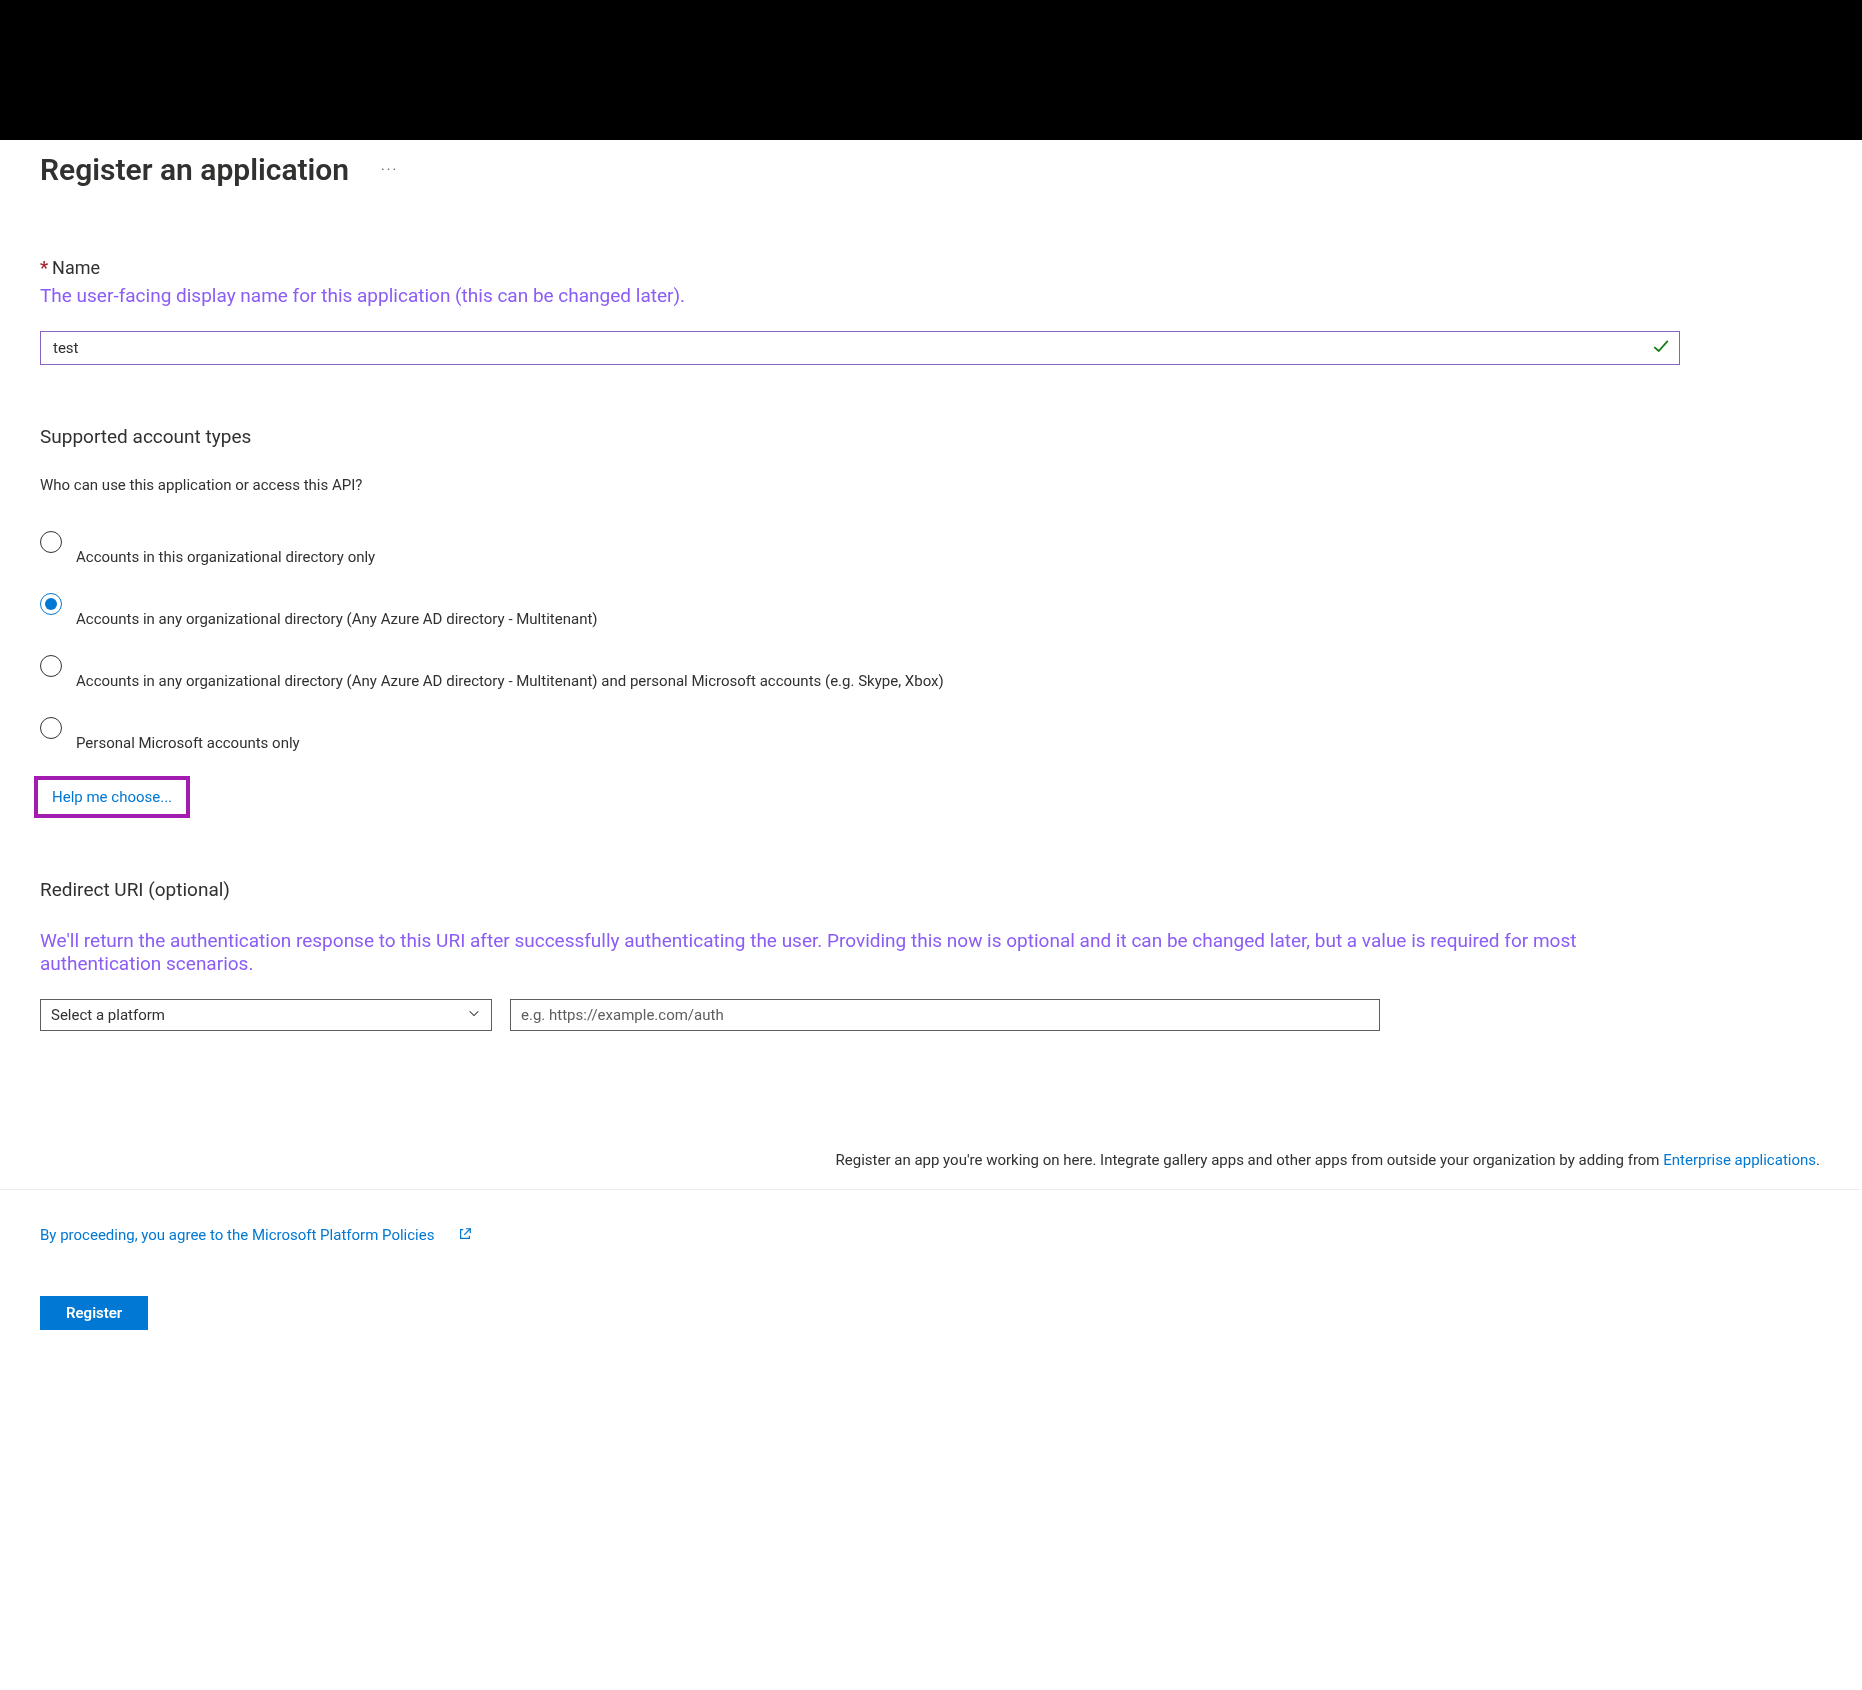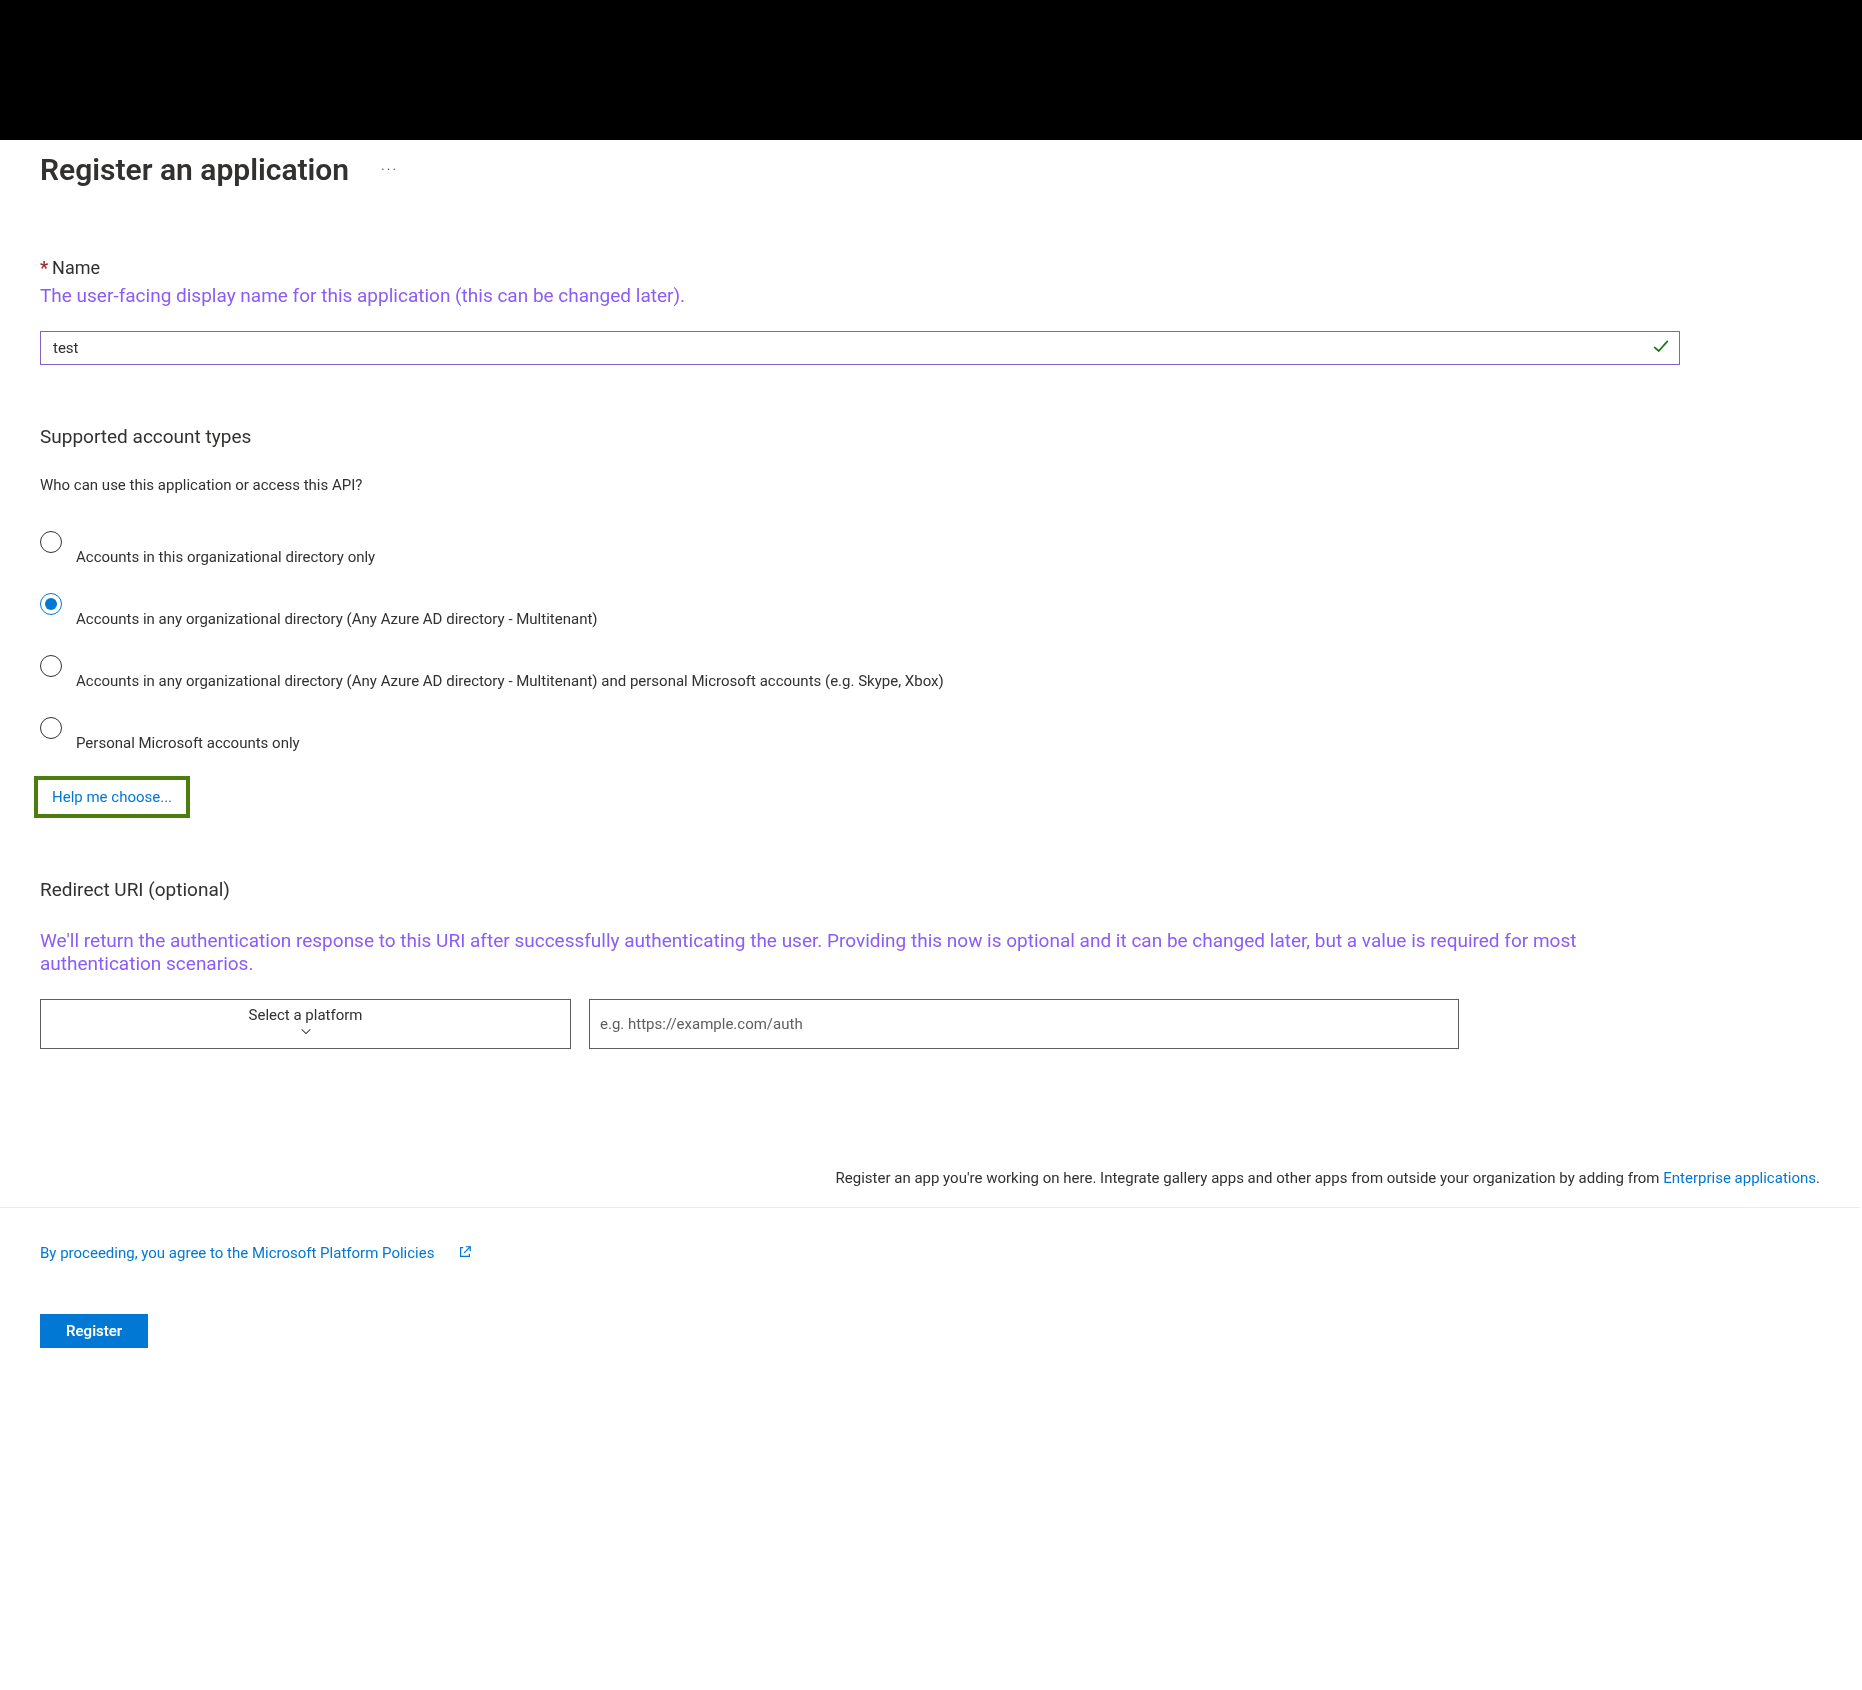--- a/index.html
+++ b/index.html
@@ -120,21 +120,21 @@
     border-radius: 50%;
     background: #0078d4;
   }
   .radio-label {
     font-size: 15px;
     color: #323130;
     margin-top: 30px;
   }
   .help-link-box {
     display: inline-block;
-    border: 4px solid #4d7c0f;
+    border: 4px solid #a21caf;
     padding: 8px 14px;
     margin-bottom: 60px;
     margin-left: -6px;
   }
   .link {
     color: #0078d4;
     text-decoration: none;
     font-size: 15px;
     cursor: pointer;
   }
@@ -142,25 +142,24 @@
     display: flex;
     gap: 18px;
     margin-bottom: 120px;
   }
   .select-box {
     display: flex;
     align-items: center;
     justify-content: space-between;
     border: 1px solid #605e5c;
     padding: 6px 10px;
-    width: 531px;
-    font-size: 15px;
-    color: #323130;
-    cursor: pointer;
-    flex-direction: column;
+    width: 452px;
+    font-size: 15px;
+    color: #323130;
+    cursor: pointer;
   }
   .chevron {
     color: #323130;
   }
   .uri-input {
     border: 1px solid #605e5c;
     padding: 6px 10px;
     width: 870px;
     font-size: 15px;
     color: #323130;

